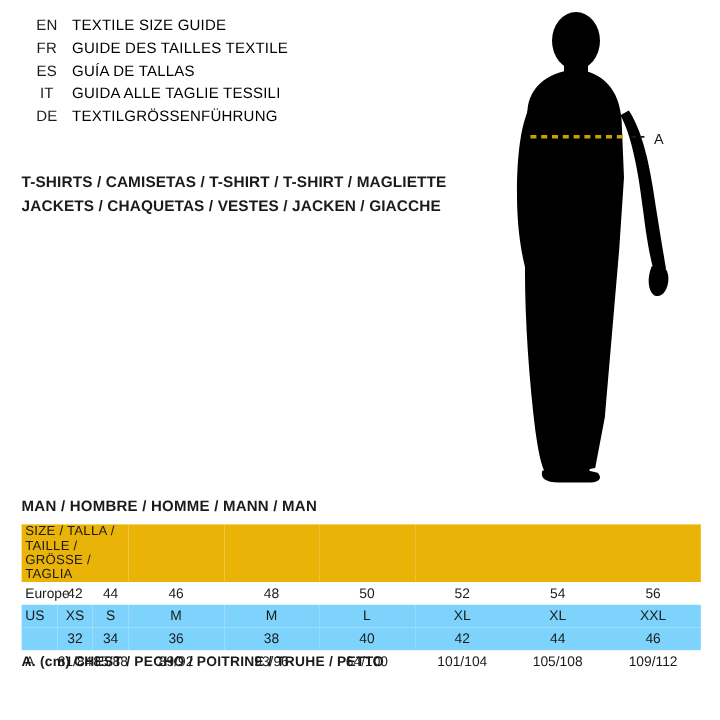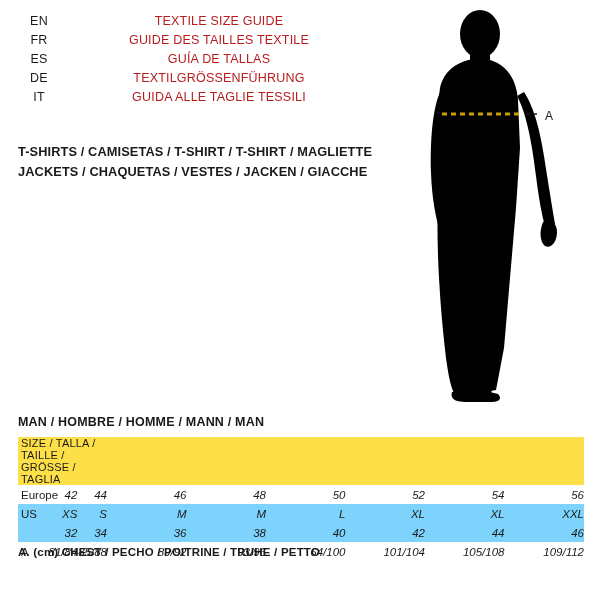--- a/index.html
+++ b/index.html
@@ -35,22 +35,21 @@
     letter-spacing: 0.2px;
   }
   .lang-code {
     width: 42px;
     flex: 0 0 42px;
     color: #1a1a1a;
     text-align: center;
   }
   .lang-text {
     flex: 1 1 auto;
-    color: #b91c1c;
-    text-align: center;
+    color: #000000;
   }
 
   
   .cat-block {
     position: absolute;
     left: 18px;
     top: 110px;
     width: 420px;
     margin-top: 32px;
   }
@@ -102,37 +101,36 @@
     table-layout: fixed;
     font-size: 11.5px;
   }
   table.size-table td {
     padding: 0;
     height: 19px;
     vertical-align: middle;
     color: #1a1a1a;
   }
   .row-head td {
-    background: #fde047;
+    background: #eab308;
     font-size: 11px;
     letter-spacing: 0.2px;
   }
   .row-alt td {
     background: #7dd3fc;
   }
   .row-plain td {
     background: #ffffff;
   }
   .col-label {
     width: 86px;
     padding-left: 3px !important;
   }
   .cell {
-    text-align: right;
-    font-style: italic;
+    text-align: center;
   }
   .head-label {
     padding-left: 3px !important;
     text-align: left;
   }
   .foot-note {
     position: absolute;
     left: 18px;
     top: 546px;
     font-size: 11.5px;
@@ -153,26 +151,26 @@
     </div>
     <div class="lang-row">
       <span class="lang-code">FR</span>
       <span class="lang-text">GUIDE DES TAILLES TEXTILE</span>
     </div>
     <div class="lang-row">
       <span class="lang-code">ES</span>
       <span class="lang-text">GUÍA DE TALLAS</span>
     </div>
     <div class="lang-row">
+      <span class="lang-code">IT</span>
+      <span class="lang-text">GUIDA ALLE TAGLIE TESSILI</span>
+    </div>
+    <div class="lang-row">
       <span class="lang-code">DE</span>
       <span class="lang-text">TEXTILGRÖSSENFÜHRUNG</span>
-    </div>
-    <div class="lang-row">
-      <span class="lang-code">IT</span>
-      <span class="lang-text">GUIDA ALLE TAGLIE TESSILI</span>
     </div>
   </div>
 
   <div class="cat-block">
     <div class="cat-line">T-SHIRTS / CAMISETAS / T-SHIRT / T-SHIRT / MAGLIETTE</div>
     <div class="cat-line">JACKETS / CHAQUETAS / VESTES / JACKEN / GIACCHE</div>
   </div>
 
   <div class="figure-wrap">
     <svg width="200" height="400" viewBox="0 0 200 400">

